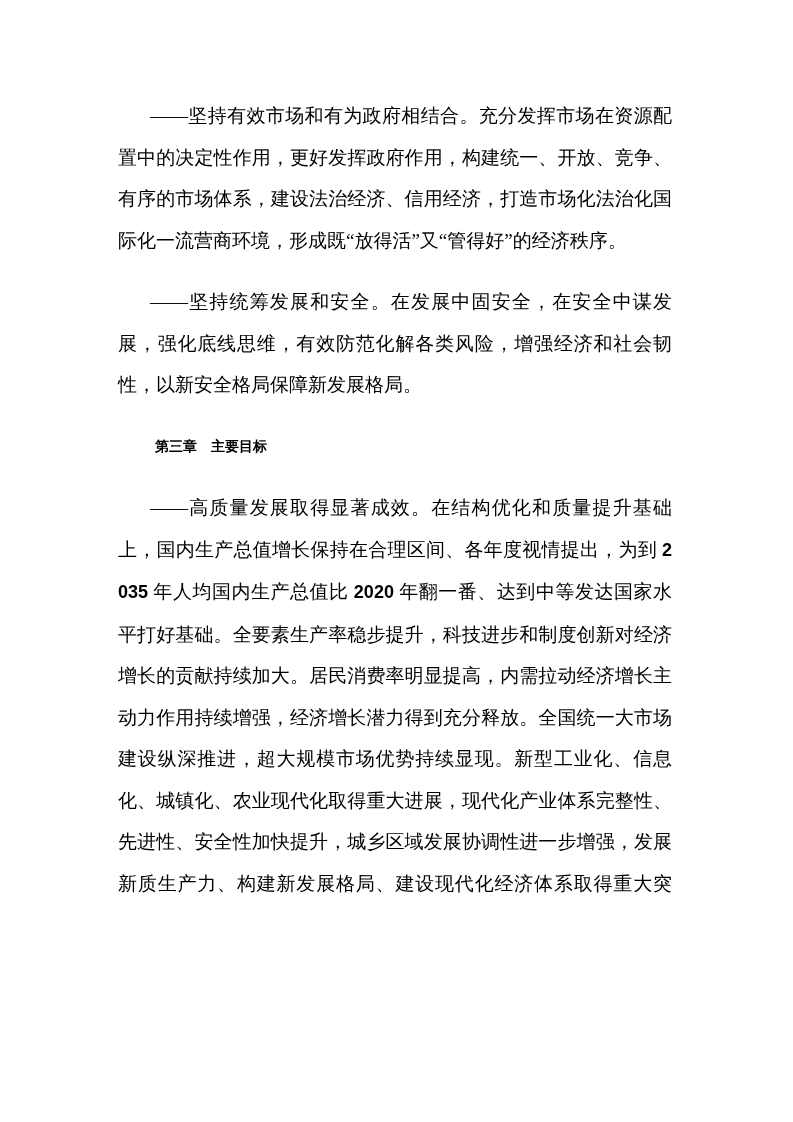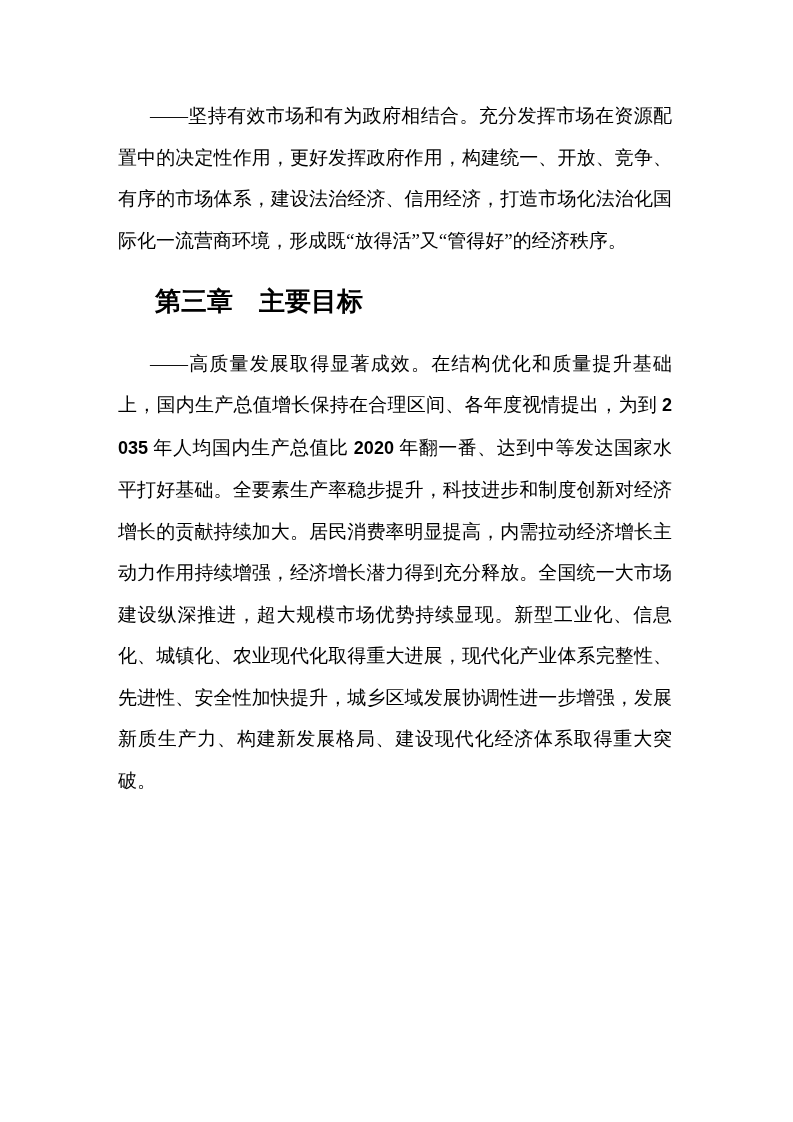--- a/index.html
+++ b/index.html
@@ -26,39 +26,40 @@
     margin: 0 0 20px 0;
     font-size: 19px;
     line-height: 41.5px;
     text-align: justify;
     text-indent: 32px;
     word-break: break-all;
   }
   .chapter-heading {
     margin: 0 0 20px 0;
     padding-left: 37px;
-    font-size: 26px;
+    font-size: 14px;
     font-weight: bold;
     line-height: 41.5px;
     font-family: "Liberation Serif", "DejaVu Serif", serif;
   }
   .numeral {
     font-family: "Liberation Sans", "DejaVu Sans", sans-serif;
     font-weight: bold;
     font-size: 0.95em;
   }
 </style>
 </head>
 <body>
 
 <div class="page">
   <div class="content">
 
     <p class="para">——坚持有效市场和有为政府相结合。充分发挥市场在资源配置中的决定性作用，更好发挥政府作用，构建统一、开放、竞争、有序的市场体系，建设法治经济、信用经济，打造市场化法治化国际化一流营商环境，形成既“放得活”又“管得好”的经济秩序。</p>
 
+    <p class="para">——坚持统筹发展和安全。在发展中固安全，在安全中谋发展，强化底线思维，有效防范化解各类风险，增强经济和社会韧性，以新安全格局保障新发展格局。</p>
 
     <h2 class="chapter-heading">第三章　主要目标</h2>
 
 
     <p class="para"><span>——高质量发展取得显著成效。在结构优化和质量提升基础上，国内生产总值增长保持在合理区间、各年度视情提出，为到 </span><span class="numeral">2035</span><span> 年人均国内生产总值比 </span><span class="numeral">2020</span><span> 年翻一番、达到中等发达国家水平打好基础。全要素生产率稳步提升，科技进步和制度创新对经济增长的贡献持续加大。居民消费率明显提高，内需拉动经济增长主动力作用持续增强，经济增长潜力得到充分释放。全国统一大市场建设纵深推进，超大规模市场优势持续显现。新型工业化、信息化、城镇化、农业现代化取得重大进展，现代化产业体系完整性、先进性、安全性加快提升，城乡区域发展协调性进一步增强，发展新质生产力、构建新发展格局、建设现代化经济体系取得重大突破。</span></p>
 
   </div>
 </div>
 
 </body></html>

